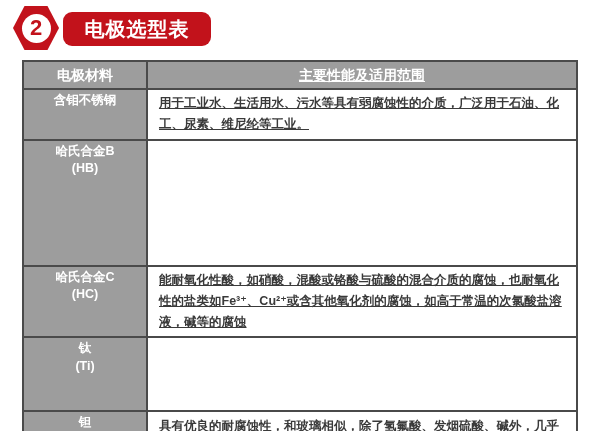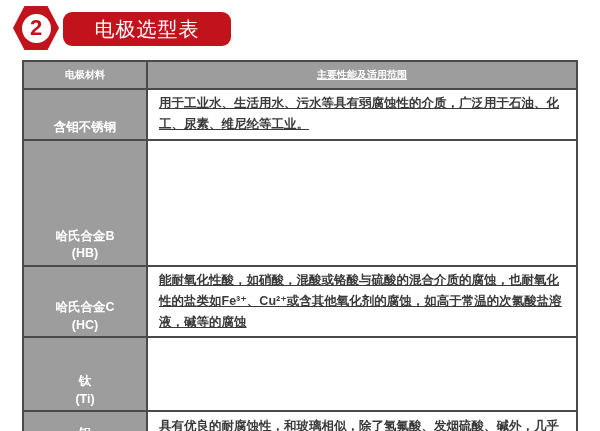--- a/index.html
+++ b/index.html
@@ -13,49 +13,49 @@
     background:#c2121b;
     clip-path:polygon(25% 0%, 75% 0%, 100% 50%, 75% 100%, 25% 100%, 0% 50%);
     display:flex; align-items:center; justify-content:center;
   }
   .hex-badge .circle {
     width:29px; height:29px; border-radius:50%; background:#ffffff;
     color:#c2121b; font-size:22px; font-weight:bold;
     display:flex; align-items:center; justify-content:center; line-height:1;
   }
   .title-pill {
-    position:absolute; left:63px; top:12px; width:168px; height:34px;
+    position:absolute; left:63px; top:12px; width:148px; height:34px;
     background:#c2121b; border-radius:9px;
-    color:#ffffff; font-size:20px; font-weight:normal; letter-spacing:1px;
+    color:#ffffff; font-size:20px; font-weight:bold; letter-spacing:1px;
     display:flex; align-items:center; justify-content:center;
   }
 
   
   .tbl {
     position:absolute; left:22px; top:60px; width:556px;
     border:2px solid #4a4a4a; display:flex; flex-direction:column;
     background:#ffffff;
   }
   .tr { display:flex; border-top:2px solid #4a4a4a; }
   .tr:first-child { border-top:none; }
   .td-left {
     flex:0 0 124px; width:124px; background:#9d9d9d; border-right:2px solid #4a4a4a;
     color:#ffffff; font-weight:bold; font-size:12.5px; line-height:1.4;
-    display:flex; flex-direction:column; align-items:center; justify-content:flex-end;
+    display:flex; flex-direction:column; align-items:center; justify-content:flex-start;
     text-align:center; padding:2px 2px;
   }
   .td-right {
     flex:1 1 auto; background:#ffffff; color:#3a3a3a;
     font-weight:bold; font-size:12.5px; line-height:1.7;
     padding:3px 11px; display:flex; flex-direction:column; justify-content:center;
     text-align:left; word-break:break-all;text-decoration:underline;
   }
   .tr.hd .td-left, .tr.hd .td-right {
     background:#9d9d9d; color:#ffffff; justify-content:center; align-items:center;
-    text-align:center; font-size:10px; line-height:1.2;
+    text-align:center; font-size:14px; line-height:1.2;
   }
   .tr.hd      { min-height:26px; }
   .tr.r0      { min-height:44px; }
   .tr.r1      { min-height:44px;flex-direction:column; }
   .tr.r2      { min-height:62px; }
   .tr.r3      { min-height:74px; }
   .tr.r4      { min-height:52px; }
   .tr.r5      { min-height:21px; }
   .tr.r6      { min-height:21px; }
   .code:empty { display:none; }

